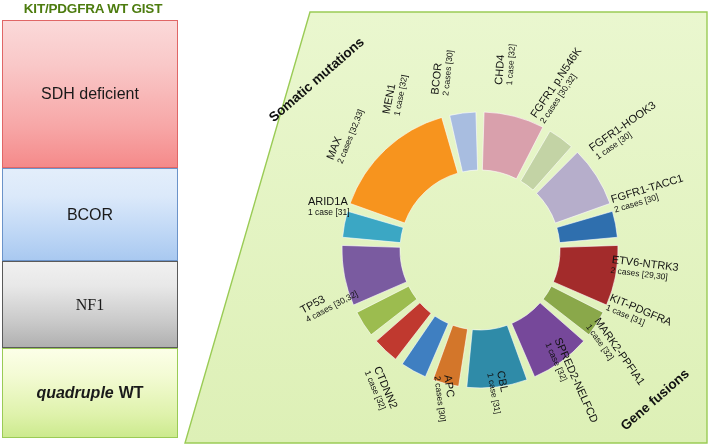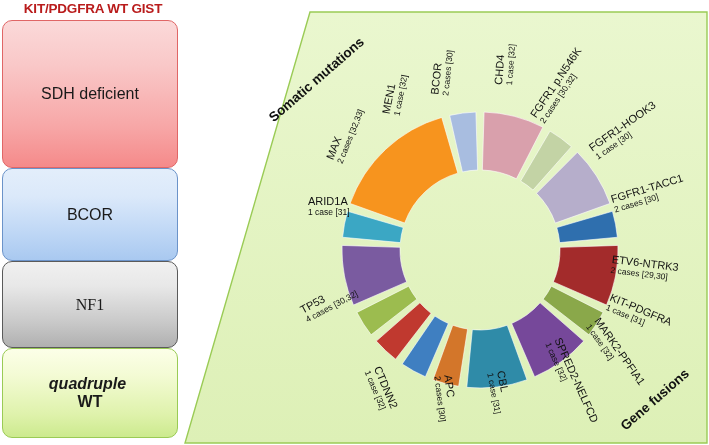--- a/index.html
+++ b/index.html
@@ -27,37 +27,36 @@
     height: 445px;
   }
   #chart-title {
     position: absolute;
     left: 0px;
     top: 0px;
     width: 182px;
     height: 20px;
     font-size: 13.5px;
     font-weight: bold;
-    color: #b91c1c;
+    color: #4d7c0f;
     text-align: center;
     line-height: 18px;
     letter-spacing: -0.2px;
     white-space: nowrap;
   }
   .cat-box {
     position: absolute;
     left: 0px;
     width: 176px;
     box-sizing: border-box;
     display: flex;
     align-items: center;
     justify-content: center;
     font-size: 16px;
     color: #1a1a1a;
-    border-radius: 10px;
   }
   #cat-sdh {
     top: 20px;
     height: 148px;
     border: 1px solid #e06666;
     background: linear-gradient(to bottom, #fbd9d9 0%, #f9c8c8 30%, #f7a7a7 72%, #f58a8a 100%);
   }
   #cat-braf {
     top: 168px;
     height: 93px;
@@ -71,21 +70,20 @@
     background: linear-gradient(to bottom, #f0f0f0 0%, #e8e8e8 28%, #c8c8c8 72%, #b0b0b0 100%);
     font-family: Liberation Serif, serif;
   }
   #cat-qwt {
     top: 348px;
     height: 90px;
     border: 1px solid #9acb55;
     background: linear-gradient(to bottom, #fcffe8 0%, #f3fbd4 30%, #dff2ac 74%, #ccea8e 100%);
     font-size: 16px;
     font-weight: bold;
-    flex-direction: column;
   }
   #cat-qwt .qwt-italic {
     font-style: italic;
     font-weight: bold;
     margin-right: 5px;
   }
 
   
   #right-panel {
     position: absolute;

